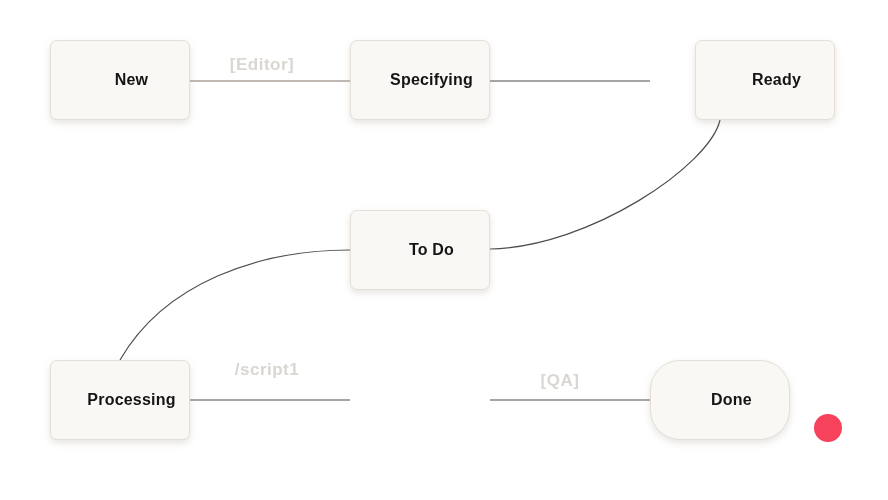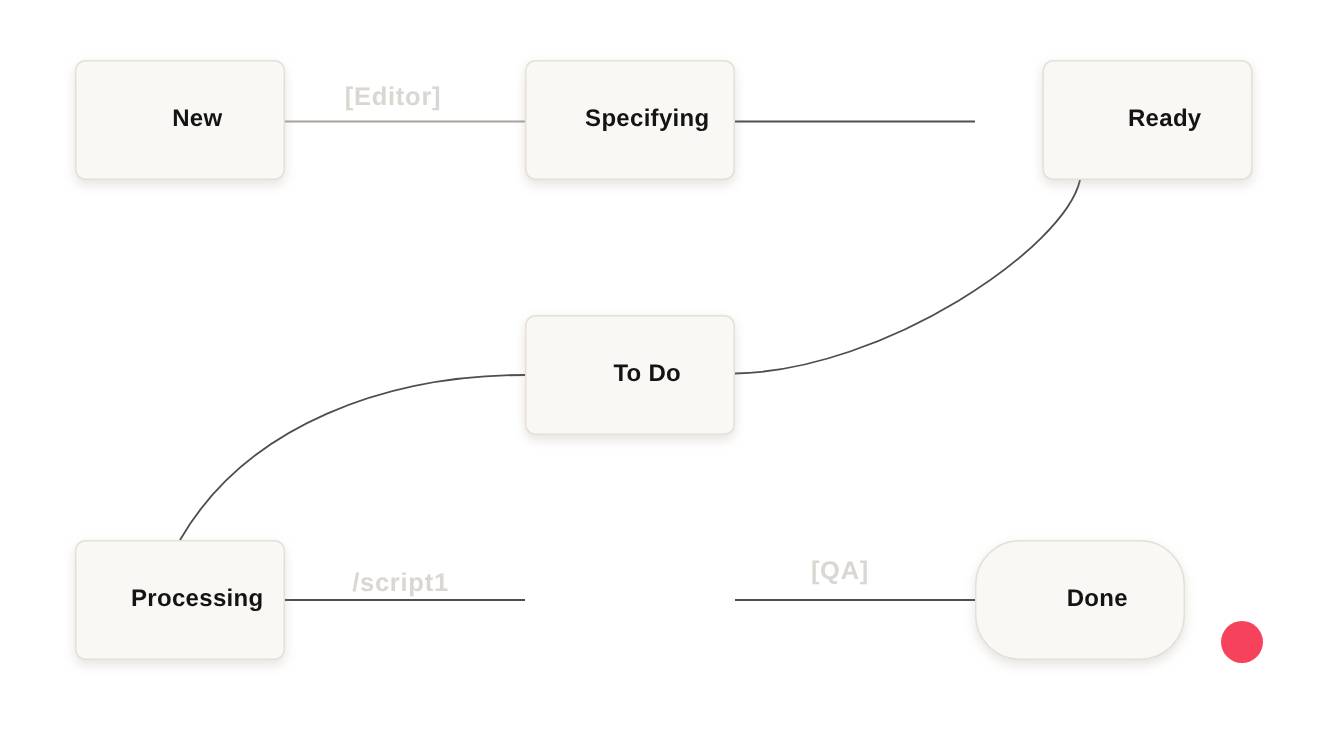--- a/index.html
+++ b/index.html
@@ -82,18 +82,18 @@
     <span class="node-label">To Do</span>
   </div>
   <div class="node" style="left:50px; top:360px;">
     <span class="node-label">Processing</span>
   </div>
   <div class="node" style="left:650px; top:360px;border-radius:30px;">
     <span class="node-label">Done</span>
   </div>
 
   <span class="edge-label" style="left:262px; top:65px;">[Editor]</span>
-  <span class="edge-label" style="left:267px; top:389px;">/script1</span>
+  <span class="edge-label" style="left:267px; top:370px;">/script1</span>
   <span class="edge-label" style="left:560px; top:381px;">[QA]</span>
 
   <div class="red-dot"></div>
 
 </div>
 
 </body></html>

